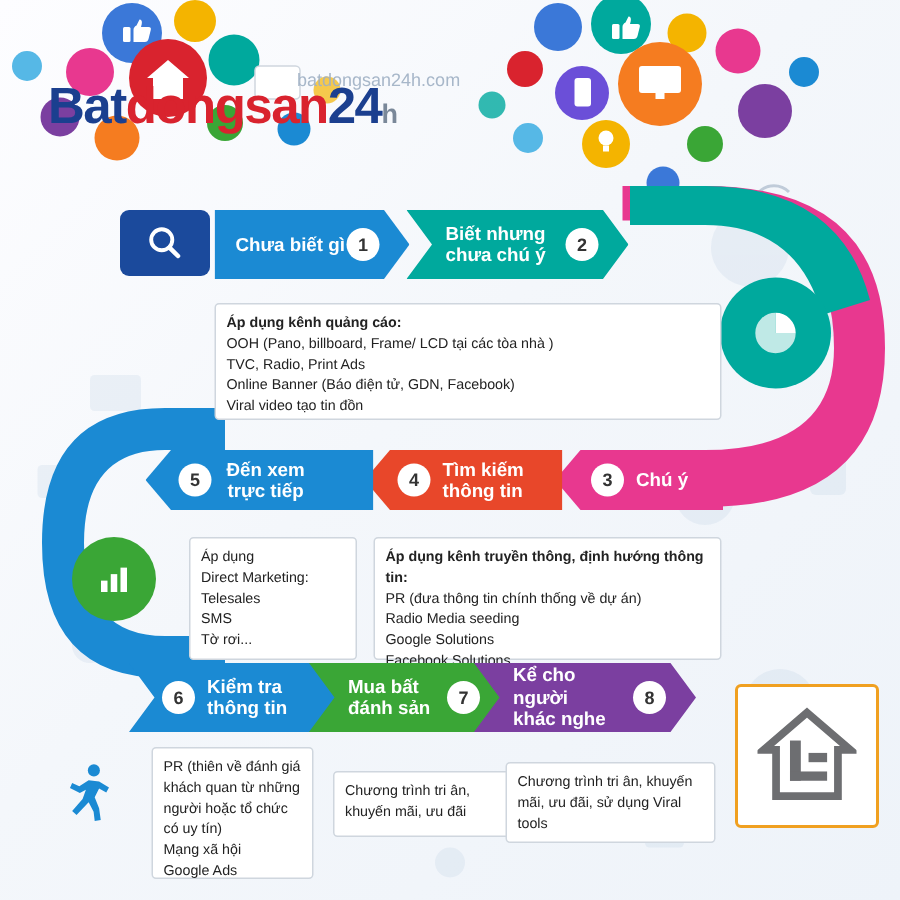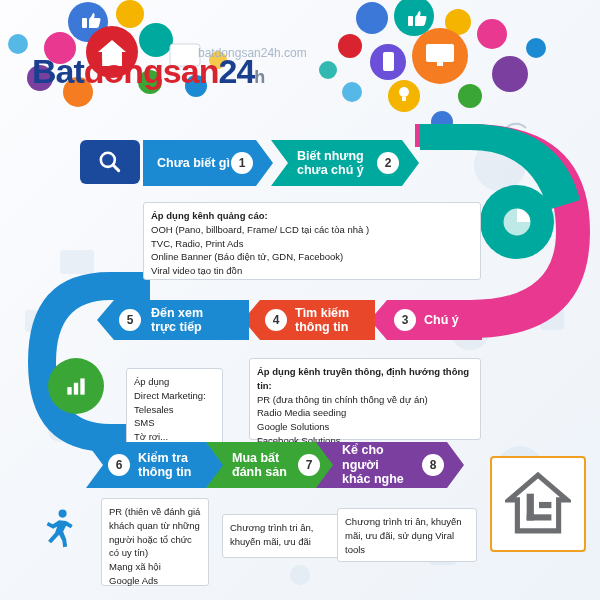--- a/index.html
+++ b/index.html
@@ -189,33 +189,33 @@
               display:flex;align-items:center;">
     <span class="num" style="margin-left:22px;margin-right:8px;">4</span>
     <span style="font-weight:bold;font-size:12.5px;white-space:pre-line;line-height:1.15;">Tìm kiếm
 thông tin</span>
   </div>
 
   <div style="position:absolute;left:97px;top:300px;width:152px;height:40px;background:#1b8ad3;color:#fff;
               clip-path:polygon(17px 0, 100% 0, 100% 100%, 17px 100%, 0 50%);
               display:flex;align-items:center;">
     <span class="num" style="margin-left:22px;margin-right:10px;">5</span>
-    <span style="font-weight:bold;font-size:12.5px;white-space:pre-line;line-height:1.15;">Đến xem
+    <span style="font-weight:bold;font-size:12.5px;white-space:pre-line;line-height:1.15;text-align:center;">Đến xem
 trực tiếp</span>
   </div>
 
   <div class="badge" style="left:48px;top:358px;width:56px;height:56px;background:#3aa636;">
     <svg width="26" height="26" viewBox="0 0 24 24">
       <rect x="4" y="13" width="4" height="7" fill="#fff"></rect>
       <rect x="10" y="9" width="4" height="11" fill="#fff"></rect>
       <rect x="16" y="5" width="4" height="15" fill="#fff"></rect>
     </svg>
   </div>
 
-  <div class="info" style="left:126px;top:368px;width:97px;height:82px;">
+  <div class="info" style="left:126px;top:358px;width:112px;height:82px;">
     <div>Áp dụng</div>
     <div>Direct Marketing:</div>
     <div>Telesales</div>
     <div>SMS</div>
     <div>Tờ rơi...</div>
   </div>
 
   <div class="info" style="left:249px;top:358px;width:232px;height:82px;">
     <div class="hd">Áp dụng kênh truyền thông, định hướng thông tin:</div>
     <div>PR (đưa thông tin chính thống về dự án)</div>

